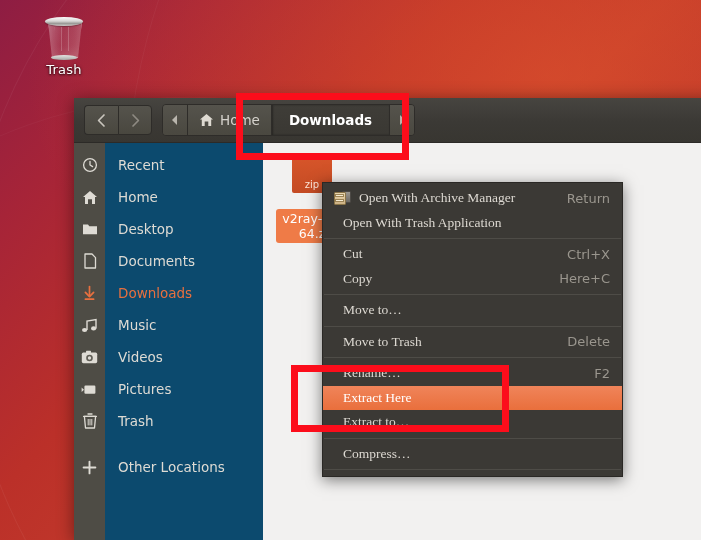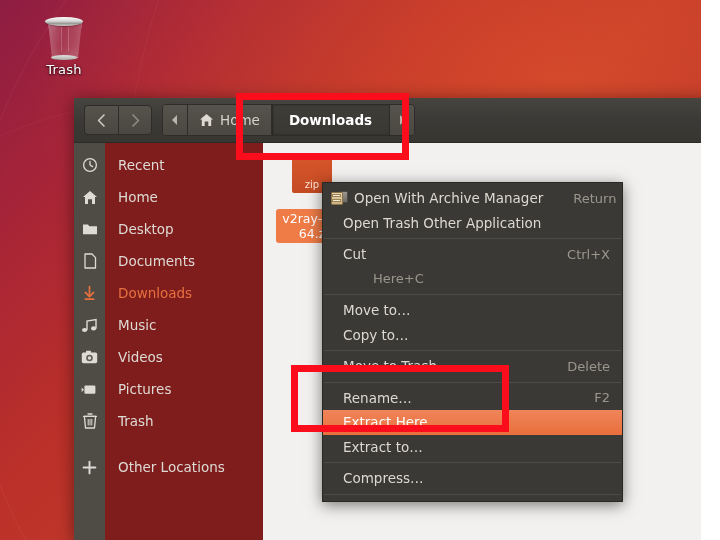--- a/index.html
+++ b/index.html
@@ -197,21 +197,21 @@
   .crumb .homeicon { margin-right: 6px; display: flex; }
 
   
   .wbody {
     display: flex;
     height: 397px;
   }
   .sidebar {
     display: flex;
     width: 189px;
-    background: #7f1d1d;
+    background: #0c4a6e;
   }
   .side-iconcol {
     width: 31px;
     background: #4e4c45;
     padding-top: 6px;
     box-sizing: border-box;
   }
   .side-labelcol {
     flex: 1;
     padding-top: 6px;
@@ -318,25 +318,25 @@
     white-space: nowrap;
   }
   .mi.withicon { padding-left: 8px; }
   .mi .mi-icon {
     width: 22px;
     display: flex;
     align-items: center;
     justify-content: center;
     margin-right: 6px;
   }
-  .mi .mi-label { flex: 1; }
+  .mi .mi-label { flex: 1; font-family: Liberation Serif, serif; }
   .mi .mi-accel {
     color: #9a968e;
     font-size: 13px;
-    margin-left: 30px;
+    margin-left: 24px;
   }
   .mi.hl {
     background: linear-gradient(to bottom, #f0845a 0%, #e96f3c 100%);
     color: #ffffff;
   }
   .msep {
     height: 1px;
     background: #4e4c47;
     margin: 3px 1px;
   }
@@ -556,41 +556,39 @@
           <span class="cab-body"></span>
           <span class="cab-drawer cab-d1"></span>
           <span class="cab-drawer cab-d2"></span>
         </span>
       </span>
       <span class="mi-label">Open With Archive Manager</span>
       <span class="mi-accel">Return</span>
     </div>
 
     <div class="mi">
-      <span class="mi-label">Open Trash Other Application</span>
+      <span class="mi-label">Open With Trash Application</span>
     </div>
     <div class="msep"></div>
 
     <div class="mi">
       <span class="mi-label">Cut</span>
       <span class="mi-accel">Ctrl+X</span>
     </div>
 
     <div class="mi">
+      <span class="mi-label">Copy</span>
       <span class="mi-accel">Here+C</span>
     </div>
     <div class="msep"></div>
 
     <div class="mi">
       <span class="mi-label">Move to…</span>
     </div>
 
-    <div class="mi">
-      <span class="mi-label">Copy to…</span>
-    </div>
     <div class="msep"></div>
 
     <div class="mi">
       <span class="mi-label">Move to Trash</span>
       <span class="mi-accel">Delete</span>
     </div>
     <div class="msep"></div>
 
     <div class="mi">
       <span class="mi-label">Rename…</span>

